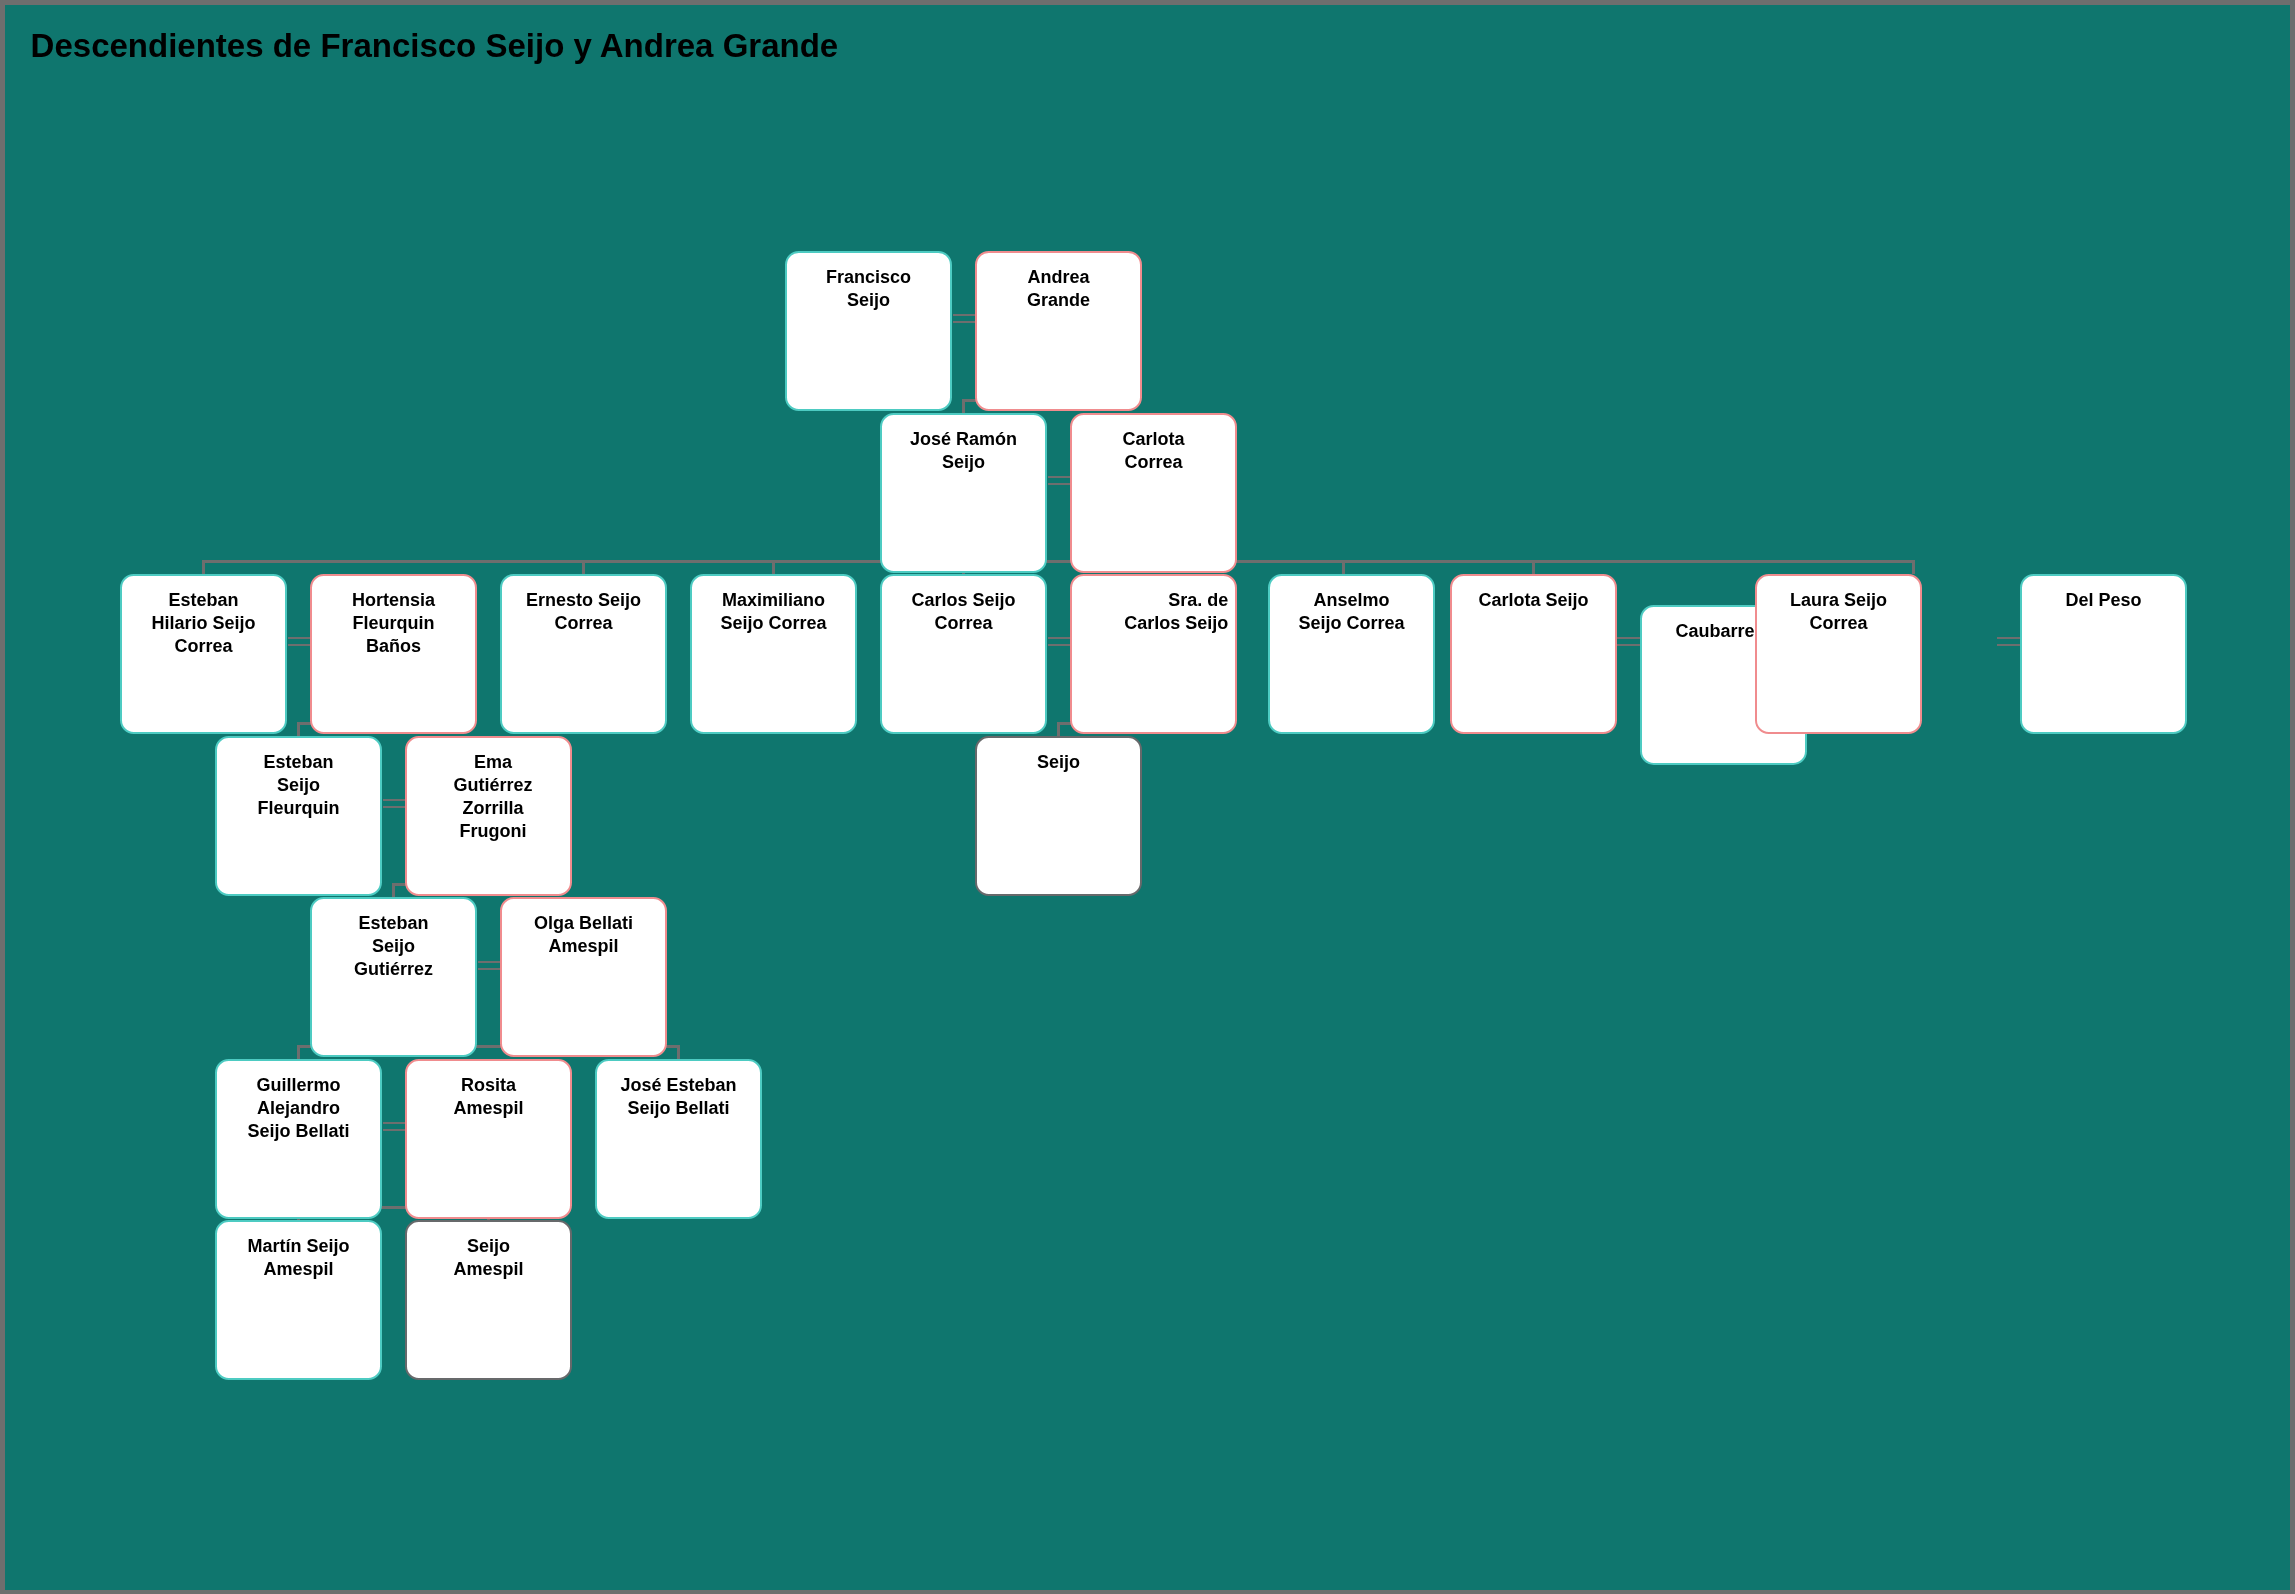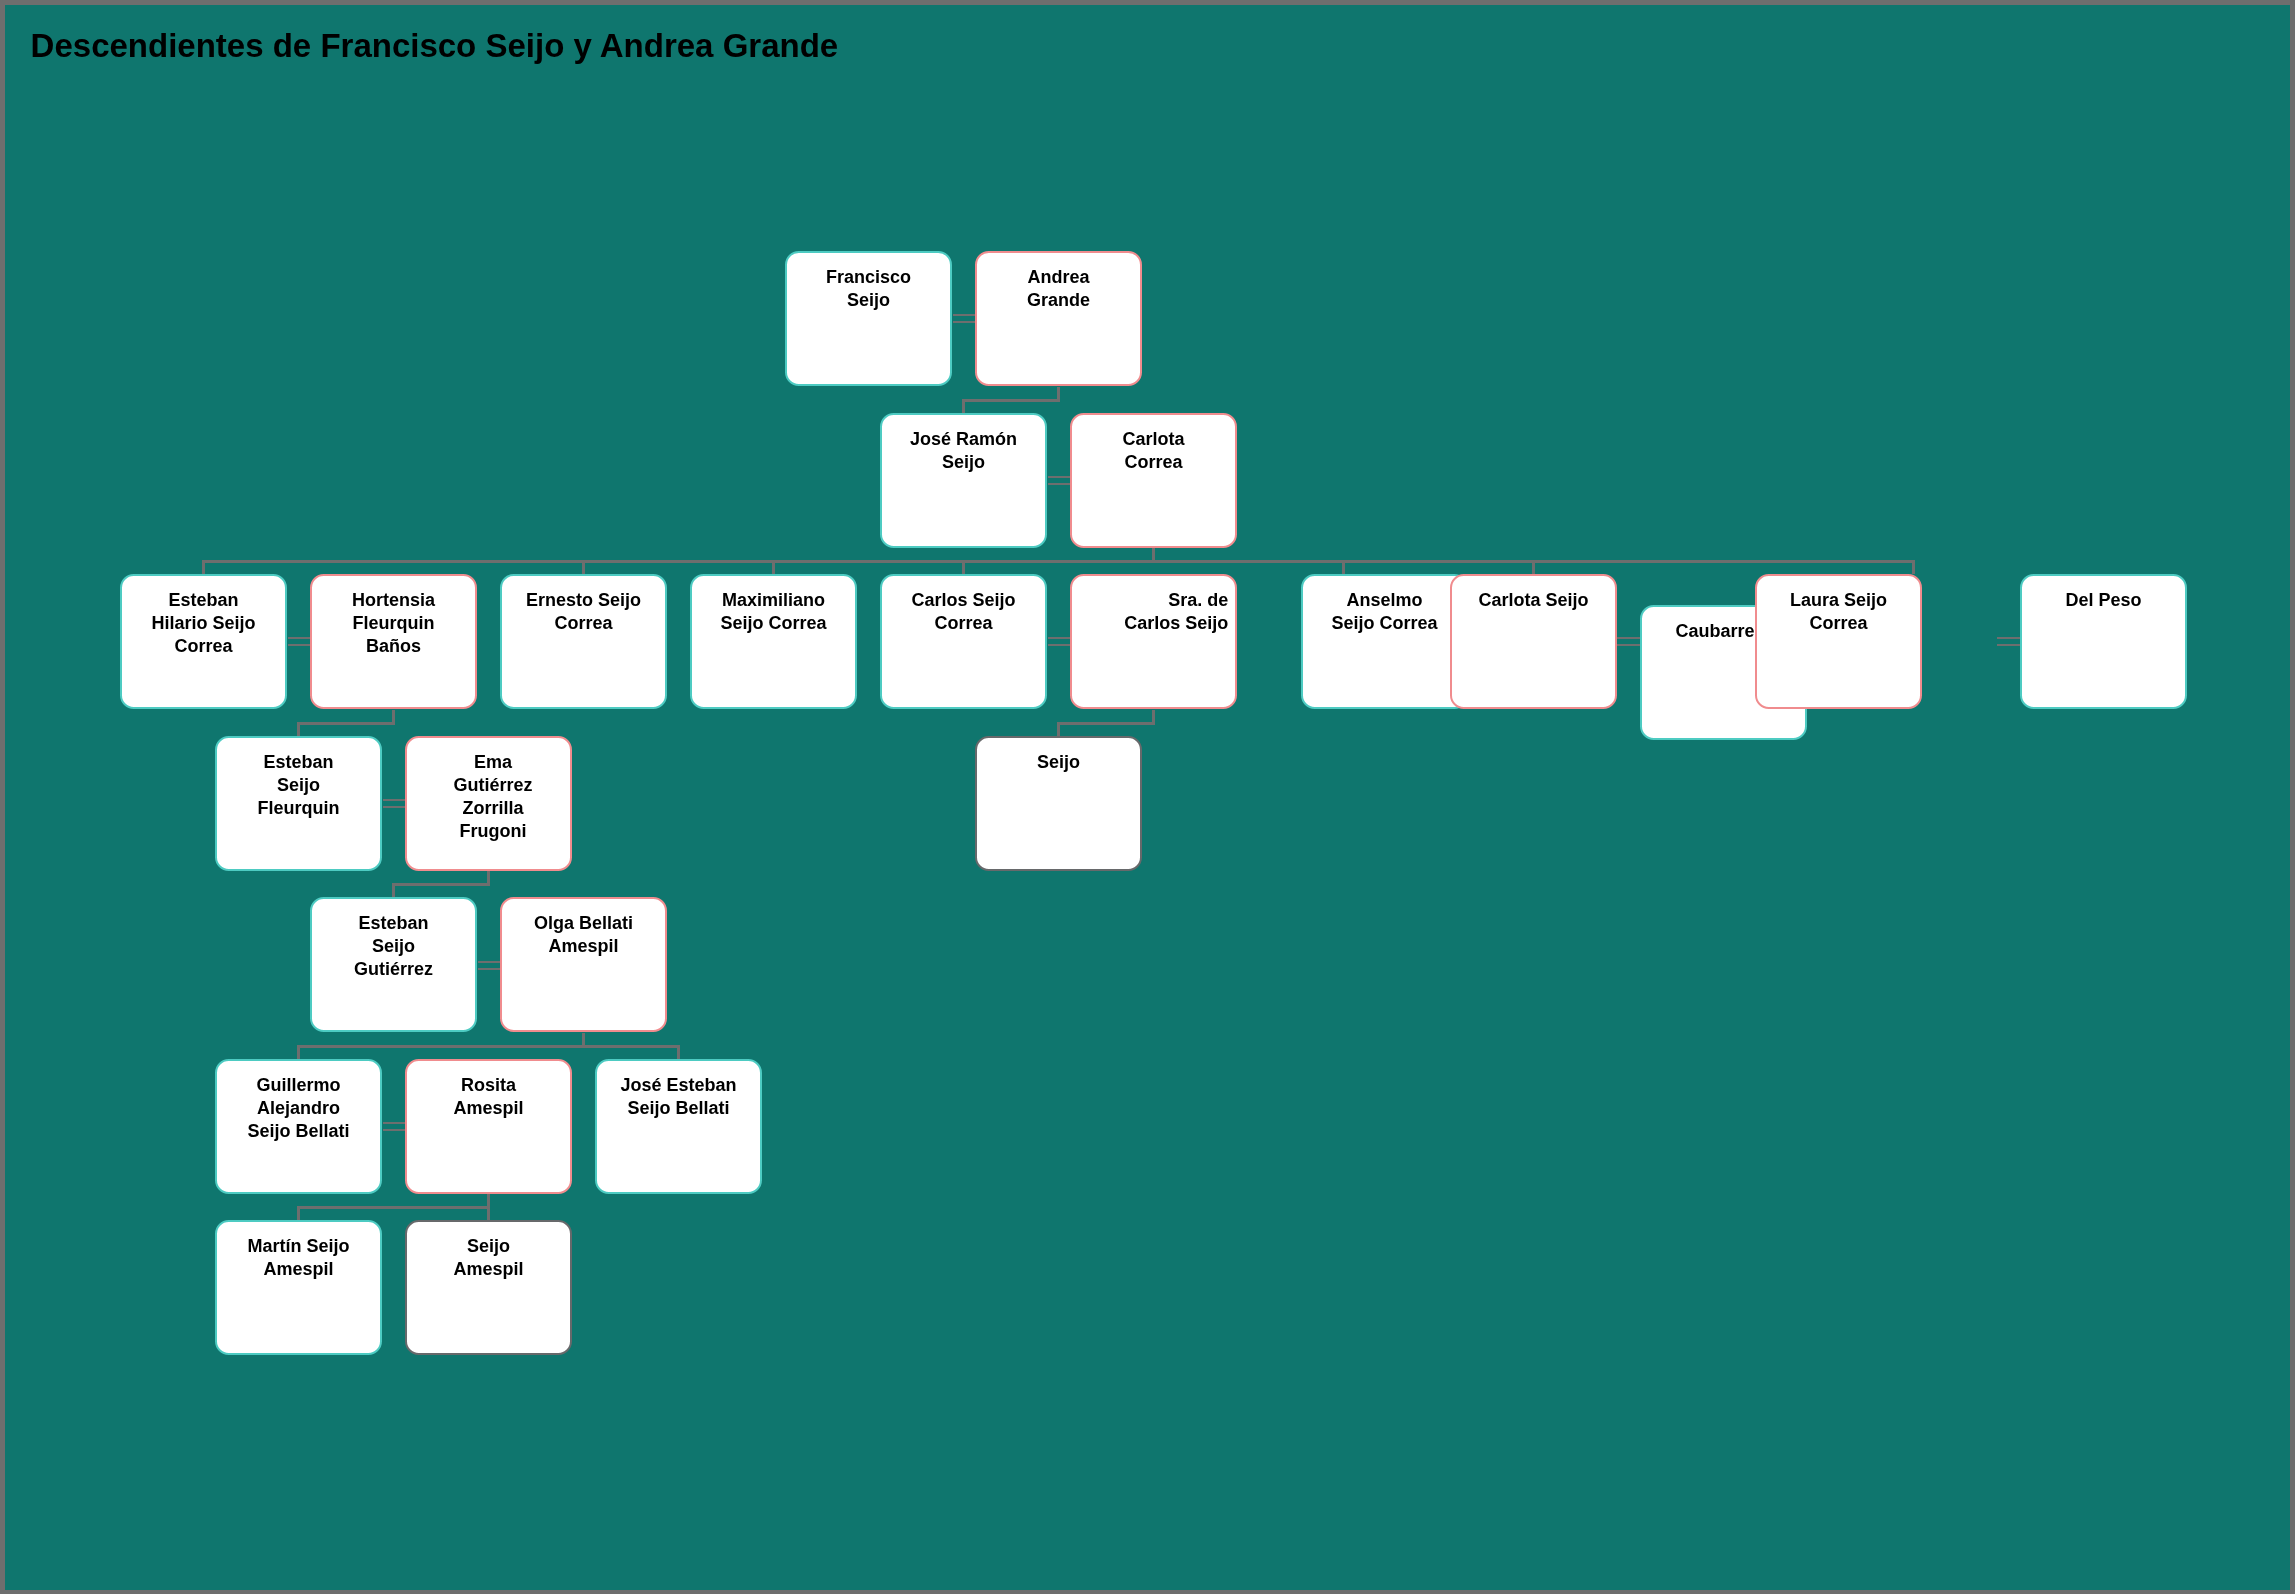--- a/index.html
+++ b/index.html
@@ -16,21 +16,21 @@
     position:absolute;
     left:25.6px;top:21.6px;
     margin:0;
     font-size:33px;
     font-weight:bold;
     color:#000000;
     white-space:nowrap;
   }
   .person{
     position:absolute;
-    width:167px;height:135px;
+    width:167px;height:160px;
     box-sizing:border-box;
     border:2.8px solid #999;
     border-radius:13.7px;
     background:#FFFFFF;
     text-align:center;
     padding:12.5px 6.8px 0 6.8px;
     font-size:18px;
     font-weight:bold;
     line-height:23px;
     color:#000000;
@@ -108,21 +108,21 @@
 Fleurquin
 Baños</span></div>
       <div class="person male" style="left: 495px; top: 569px;"><span>Ernesto Seijo
 Correa</span></div>
       <div class="person male" style="left: 685px; top: 569px;"><span>Maximiliano
 Seijo Correa</span></div>
       <div class="person male" style="left: 875px; top: 569px;"><span>Carlos Seijo
 Correa</span></div>
       <div class="person female" style="left: 1065px; top: 569px; text-align: right;"><span>Sra. de
 Carlos Seijo</span></div>
-      <div class="person male" style="left: 1296px; top: 569px;"><span>Anselmo
+      <div class="person male" style="left: 1263px; top: 569px;"><span>Anselmo
 Seijo Correa</span></div>
       <div class="person female" style="left: 1445px; top: 569px;"><span>Carlota Seijo</span></div>
       <div class="person male" style="left: 1635px; top: 569px; margin-top: 31px;"><span>Caubarrere</span></div>
       <div class="person female" style="left: 1750px; top: 569px;"><span>Laura Seijo
 Correa</span></div>
       <div class="person male" style="left: 2015px; top: 569px;"><span>Del Peso</span></div>
       <div class="person male" style="left: 210px; top: 731px;"><span>Esteban
 Seijo
 Fleurquin</span></div>
       <div class="person female" style="left: 400px; top: 731px; padding-left: 16px;"><span>Ema

